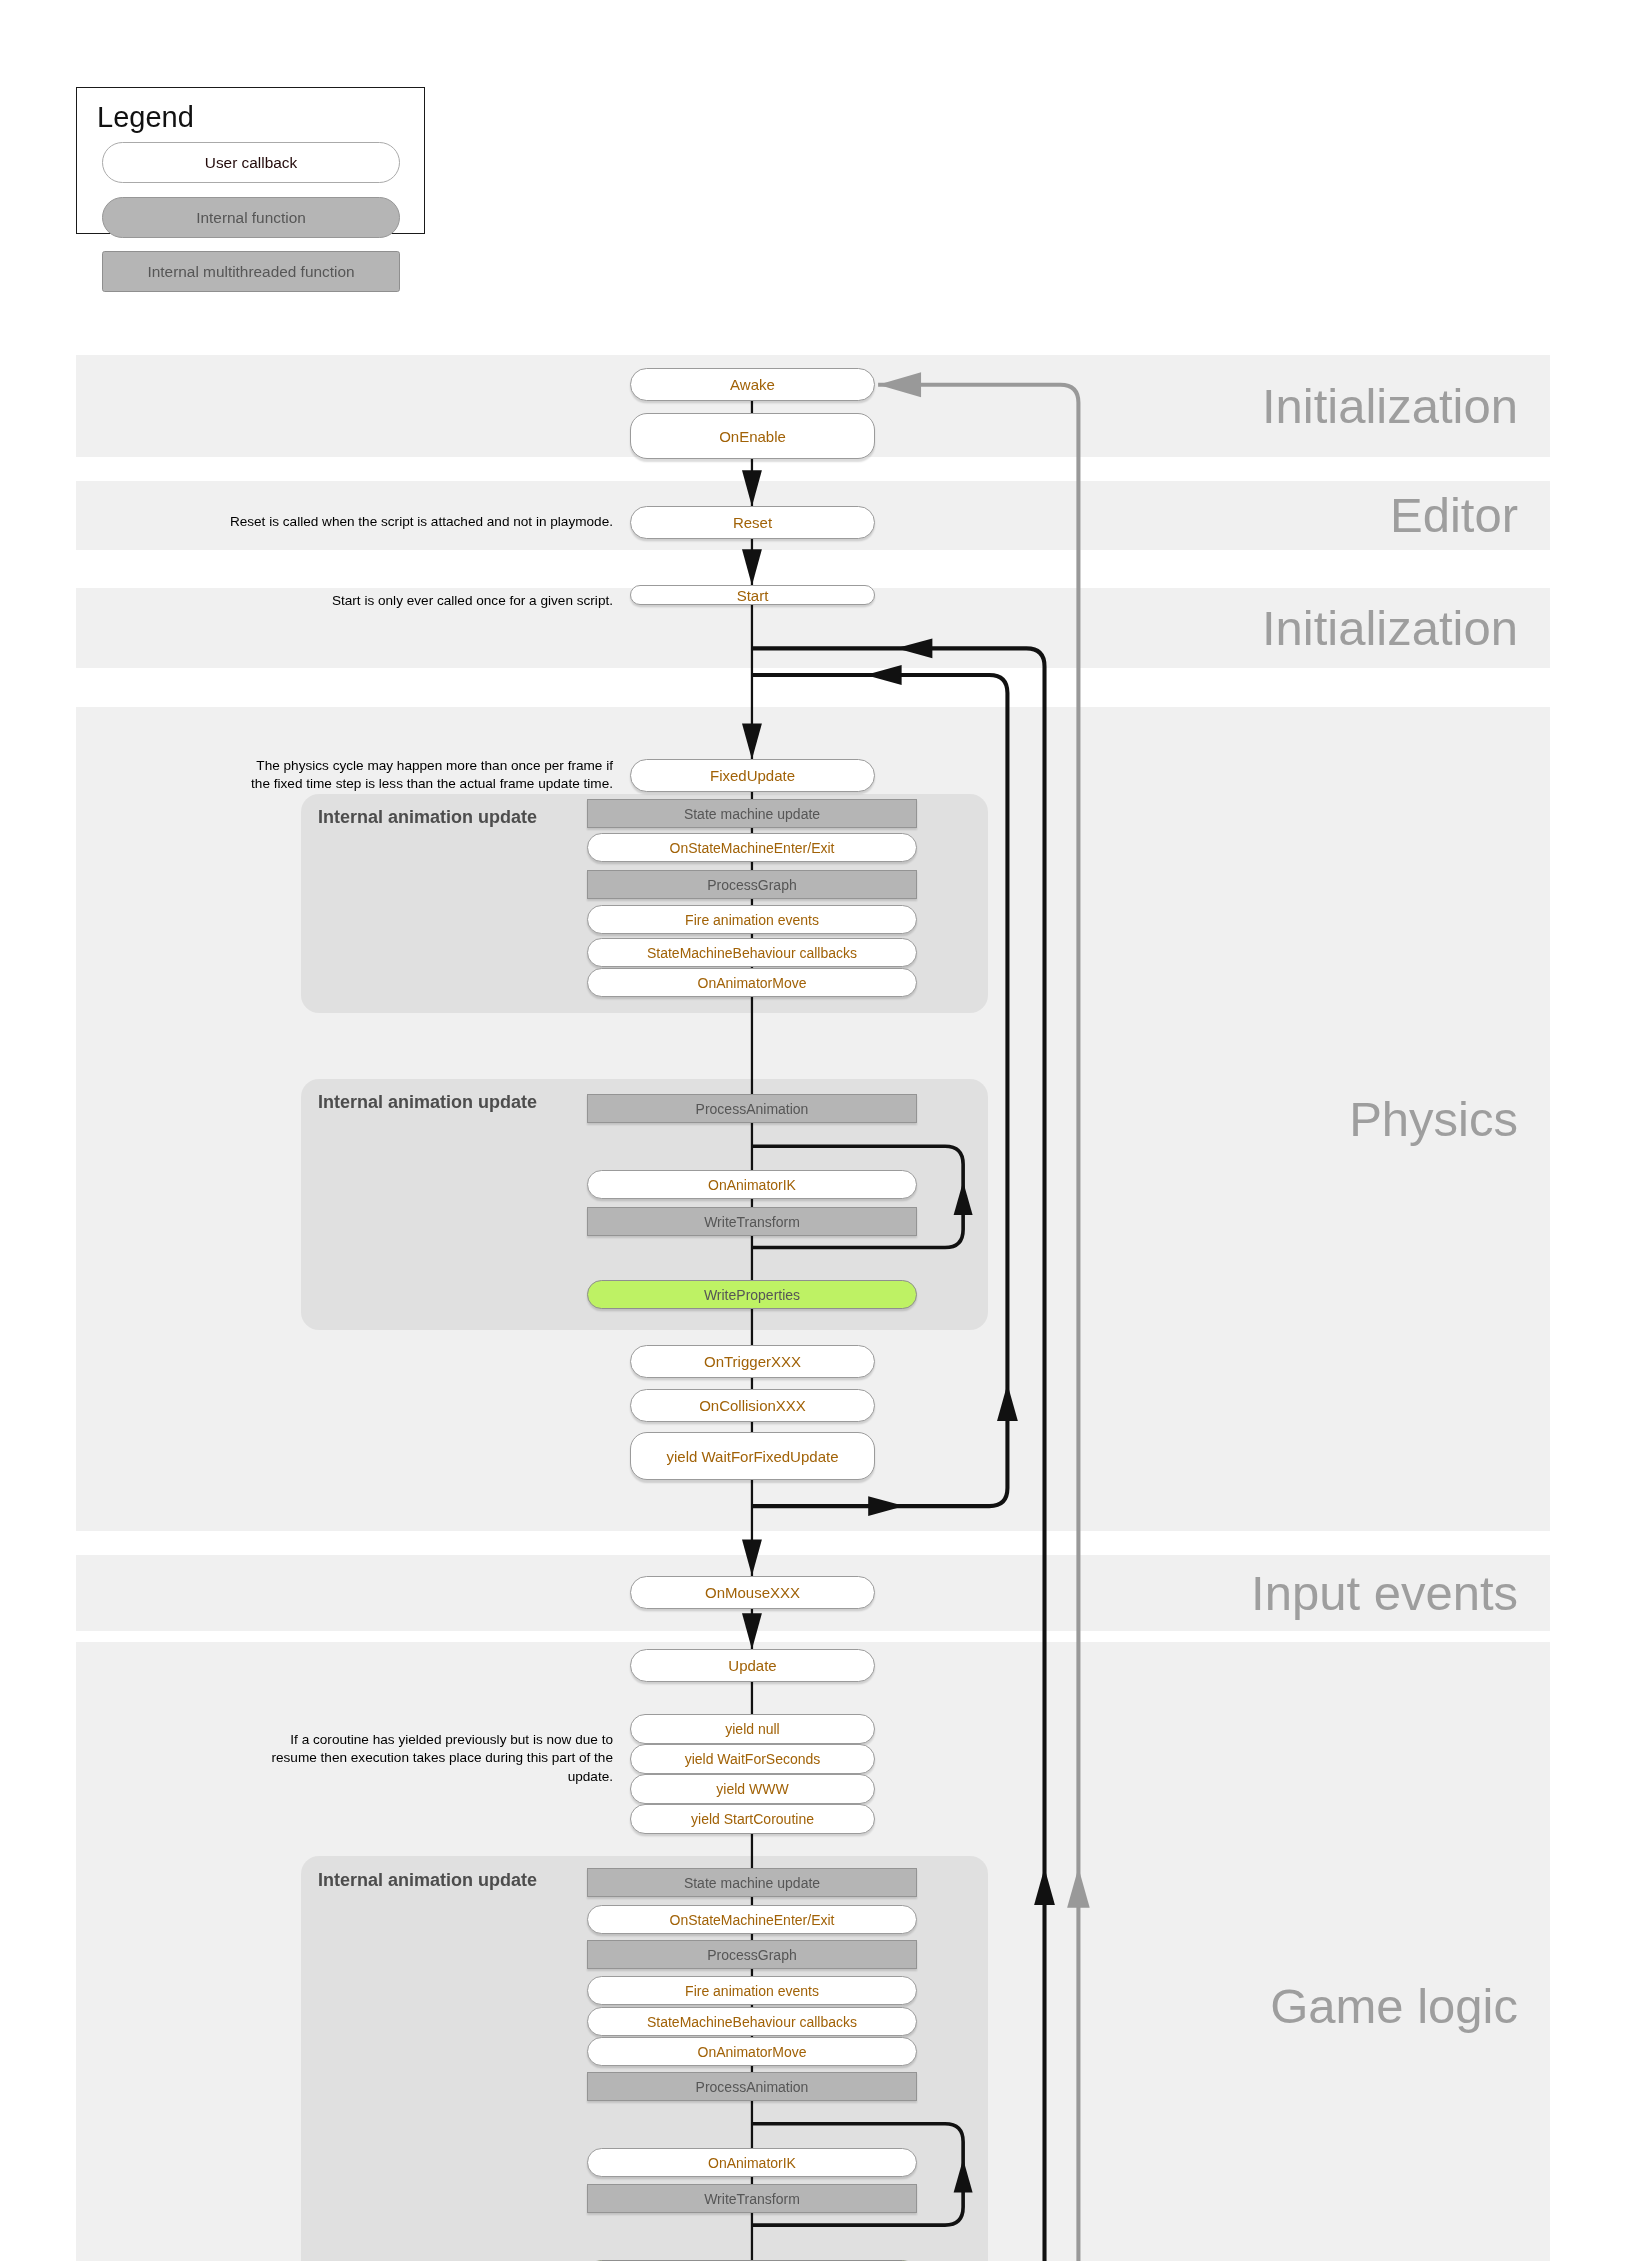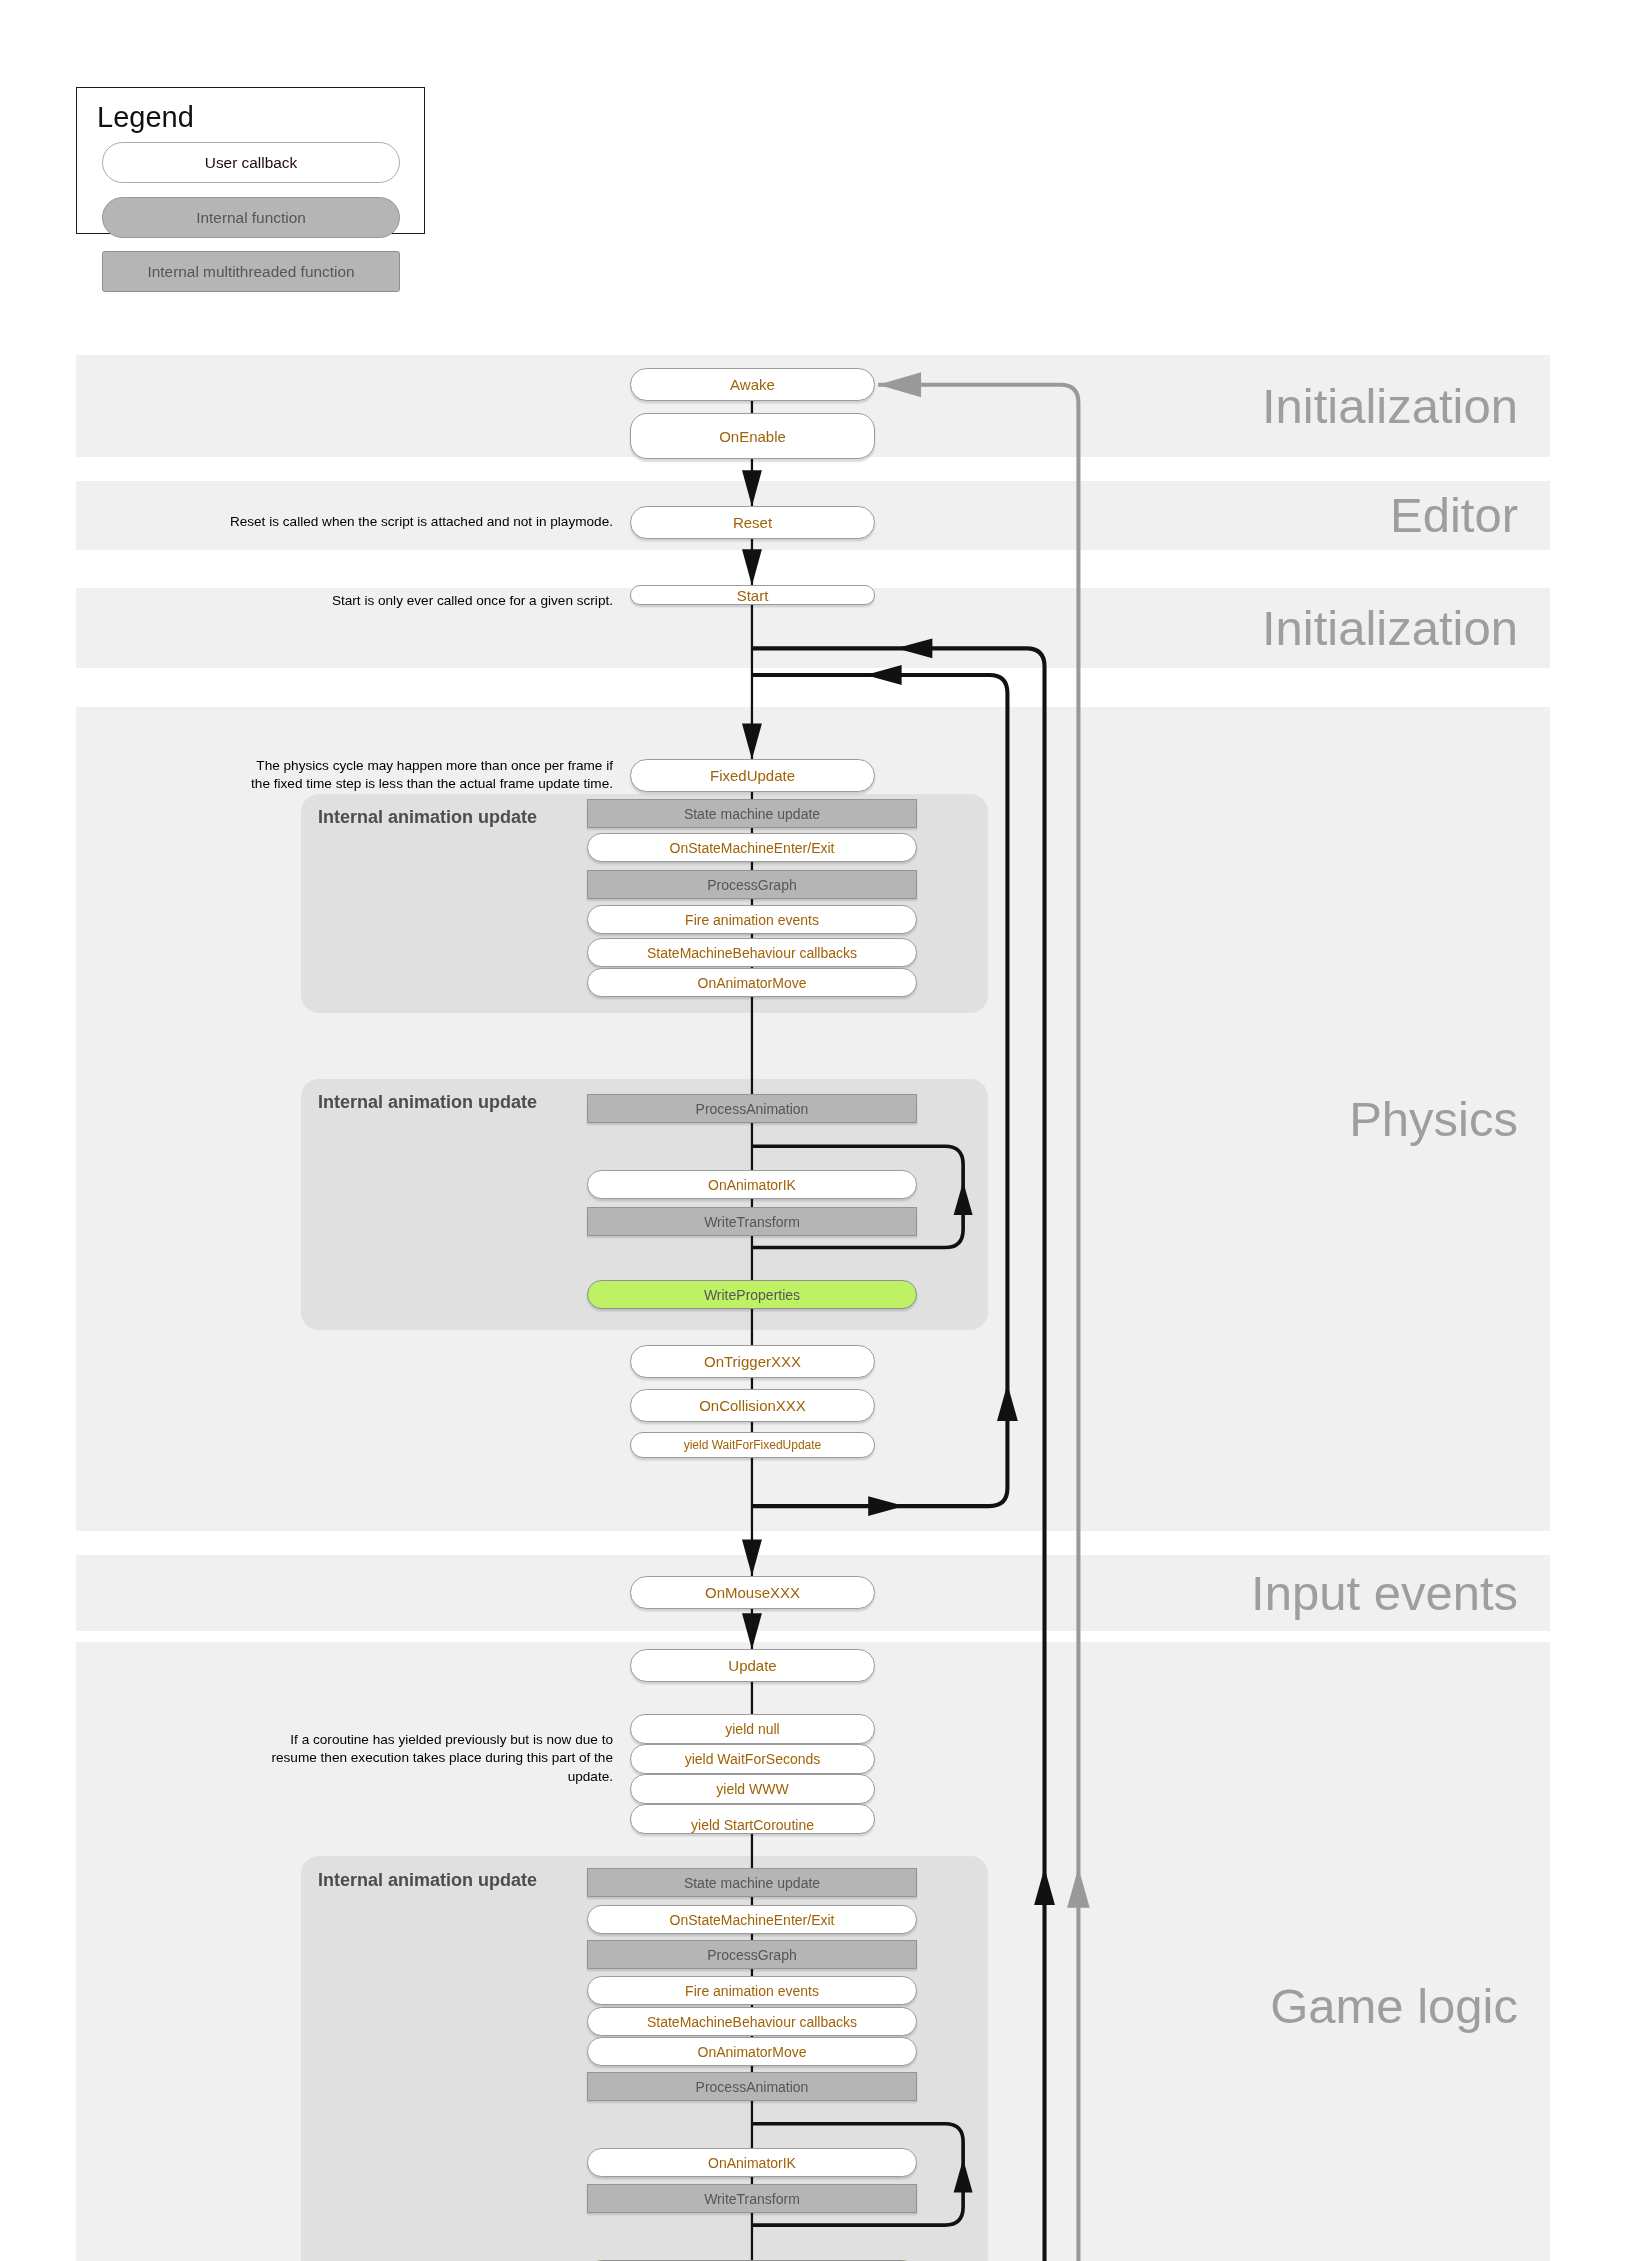--- a/index.html
+++ b/index.html
@@ -189,39 +189,39 @@
     </div>
     <div class="node internal" style="left: 587px; top: 1280px; width: 330px; height: 29px; font-size: 14px;">
       <span class="lbl">WriteProperties</span>
     </div>
     <div class="node user" style="left: 630px; top: 1345px; width: 245px; height: 33px; font-size: 15px;">
       <span class="lbl">OnTriggerXXX</span>
     </div>
     <div class="node user" style="left: 630px; top: 1389px; width: 245px; height: 33px; font-size: 15px;">
       <span class="lbl">OnCollisionXXX</span>
     </div>
-    <div class="node user" style="left: 630px; top: 1432px; width: 245px; height: 26px; font-size: 12px;">
+    <div class="node user" style="left: 630px; top: 1432px; width: 245px; height: 48px; font-size: 15px;">
       <span class="lbl">yield WaitForFixedUpdate</span>
     </div>
     <div class="node user" style="left: 630px; top: 1576px; width: 245px; height: 33px; font-size: 15px;">
       <span class="lbl">OnMouseXXX</span>
     </div>
     <div class="node user" style="left: 630px; top: 1649px; width: 245px; height: 33px; font-size: 15px;">
       <span class="lbl">Update</span>
     </div>
     <div class="node user" style="left: 630px; top: 1714px; width: 245px; height: 30px; font-size: 14px;">
       <span class="lbl">yield null</span>
     </div>
     <div class="node user" style="left: 630px; top: 1744px; width: 245px; height: 30px; font-size: 14px;">
       <span class="lbl">yield WaitForSeconds</span>
     </div>
     <div class="node user" style="left: 630px; top: 1774px; width: 245px; height: 30px; font-size: 14px;">
       <span class="lbl">yield WWW</span>
     </div>
-    <div class="node user" style="left: 630px; top: 1804px; width: 245px; height: 30px; font-size: 14px; align-items: flex-end;">
+    <div class="node user" style="left: 630px; top: 1804px; width: 245px; height: 30px; font-size: 14px;">
       <span class="lbl">yield StartCoroutine</span>
     </div>
     <div class="node mt" style="left: 587px; top: 1868px; width: 330px; height: 29px; font-size: 14px;">
       <span class="lbl">State machine update</span>
     </div>
     <div class="node user" style="left: 587px; top: 1905px; width: 330px; height: 29px; font-size: 14px;">
       <span class="lbl">OnStateMachineEnter/Exit</span>
     </div>
     <div class="node mt" style="left: 587px; top: 1940px; width: 330px; height: 29px; font-size: 14px;">
       <span class="lbl">ProcessGraph</span>

